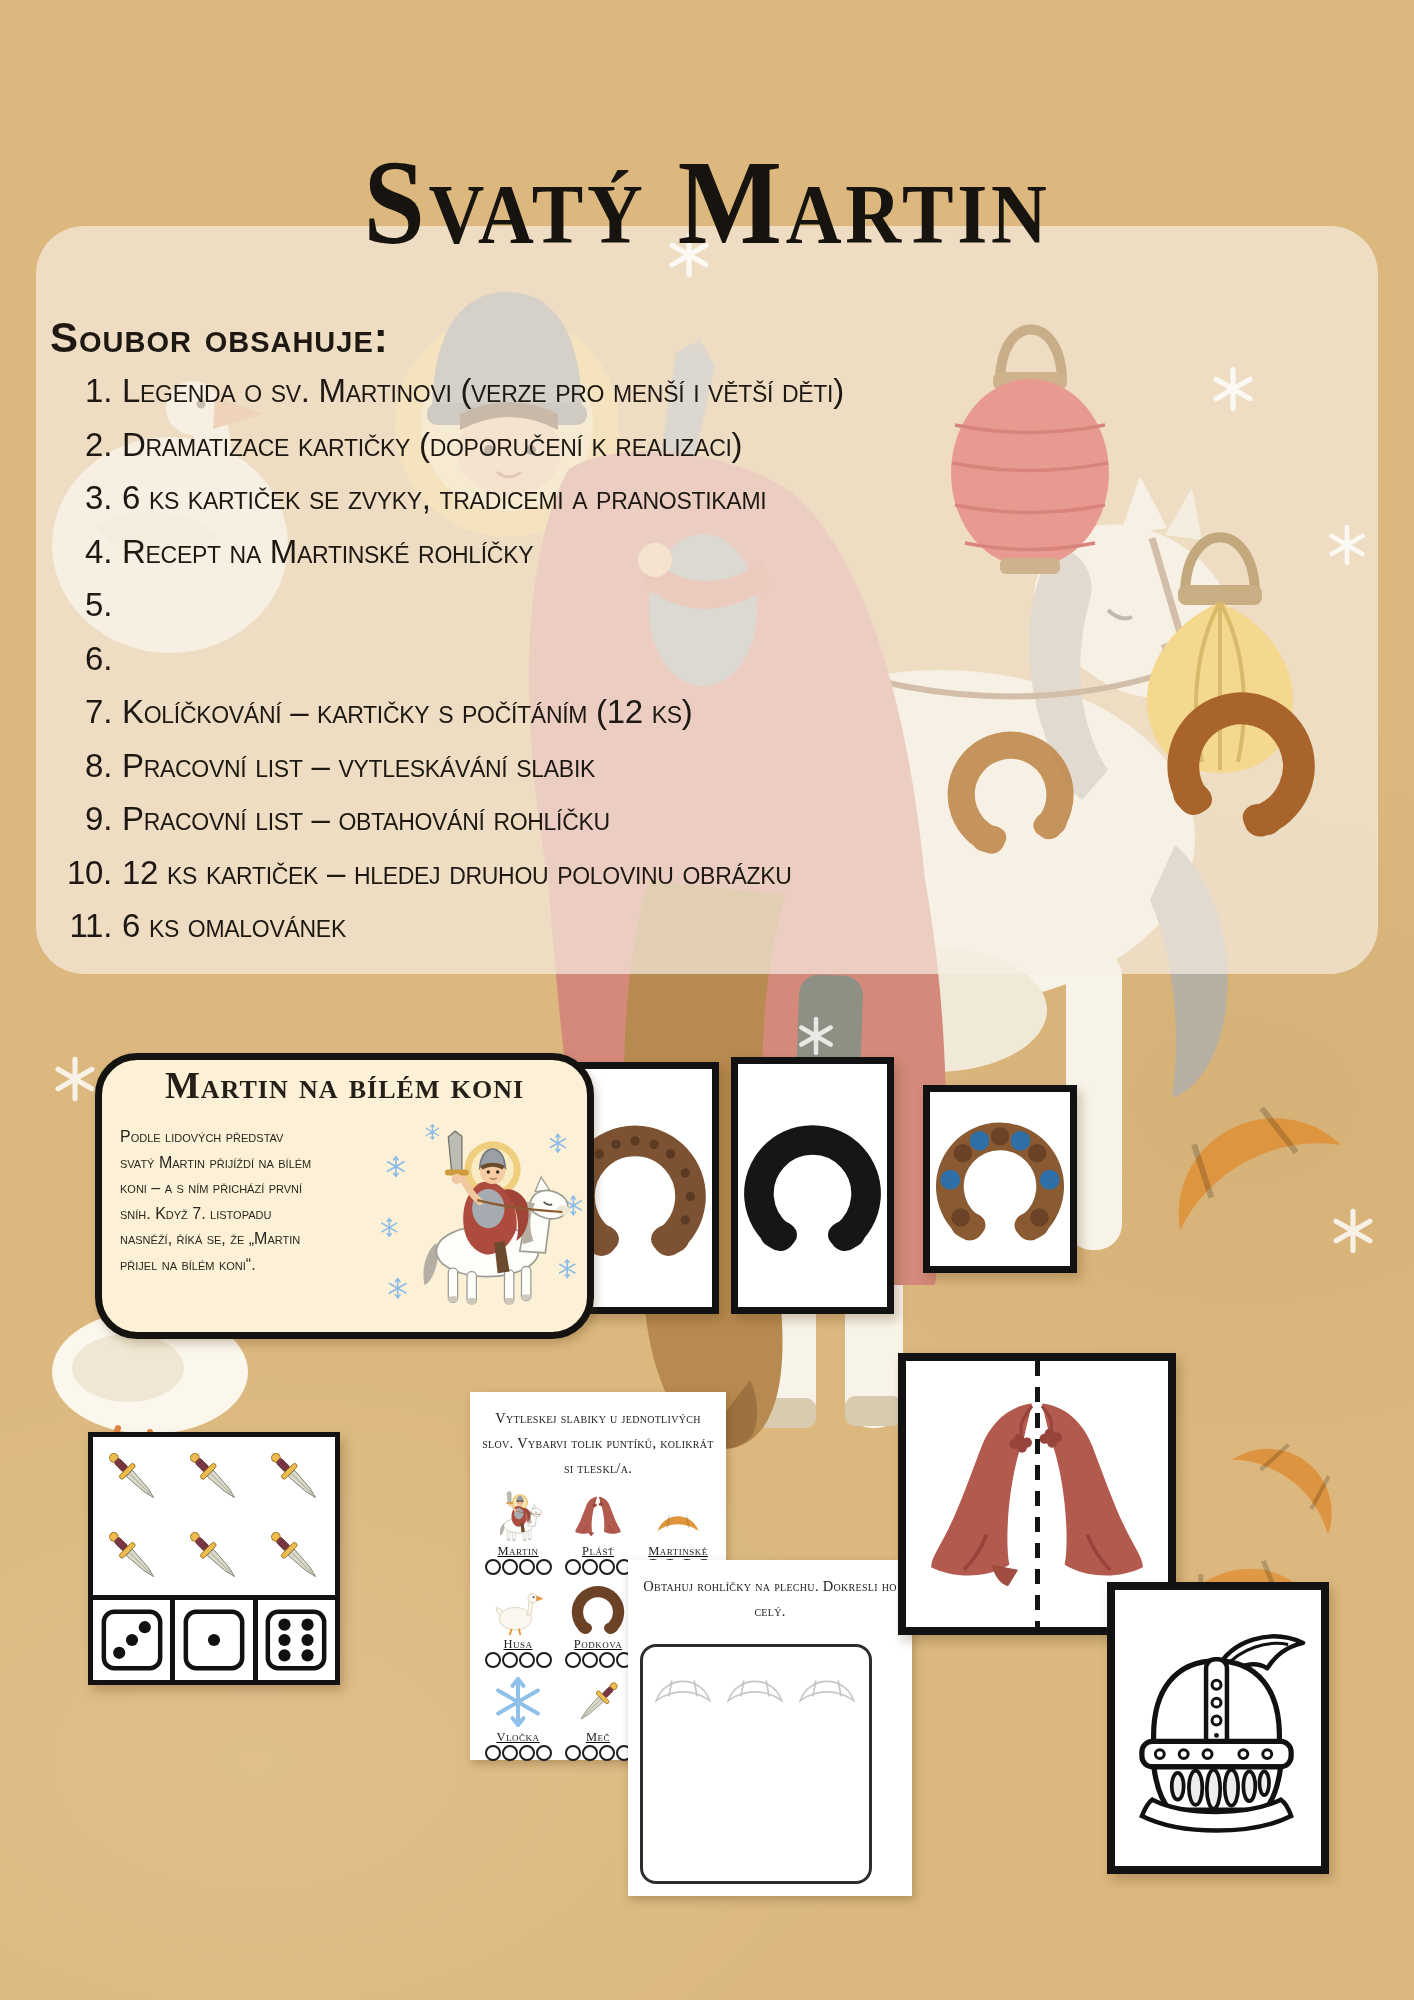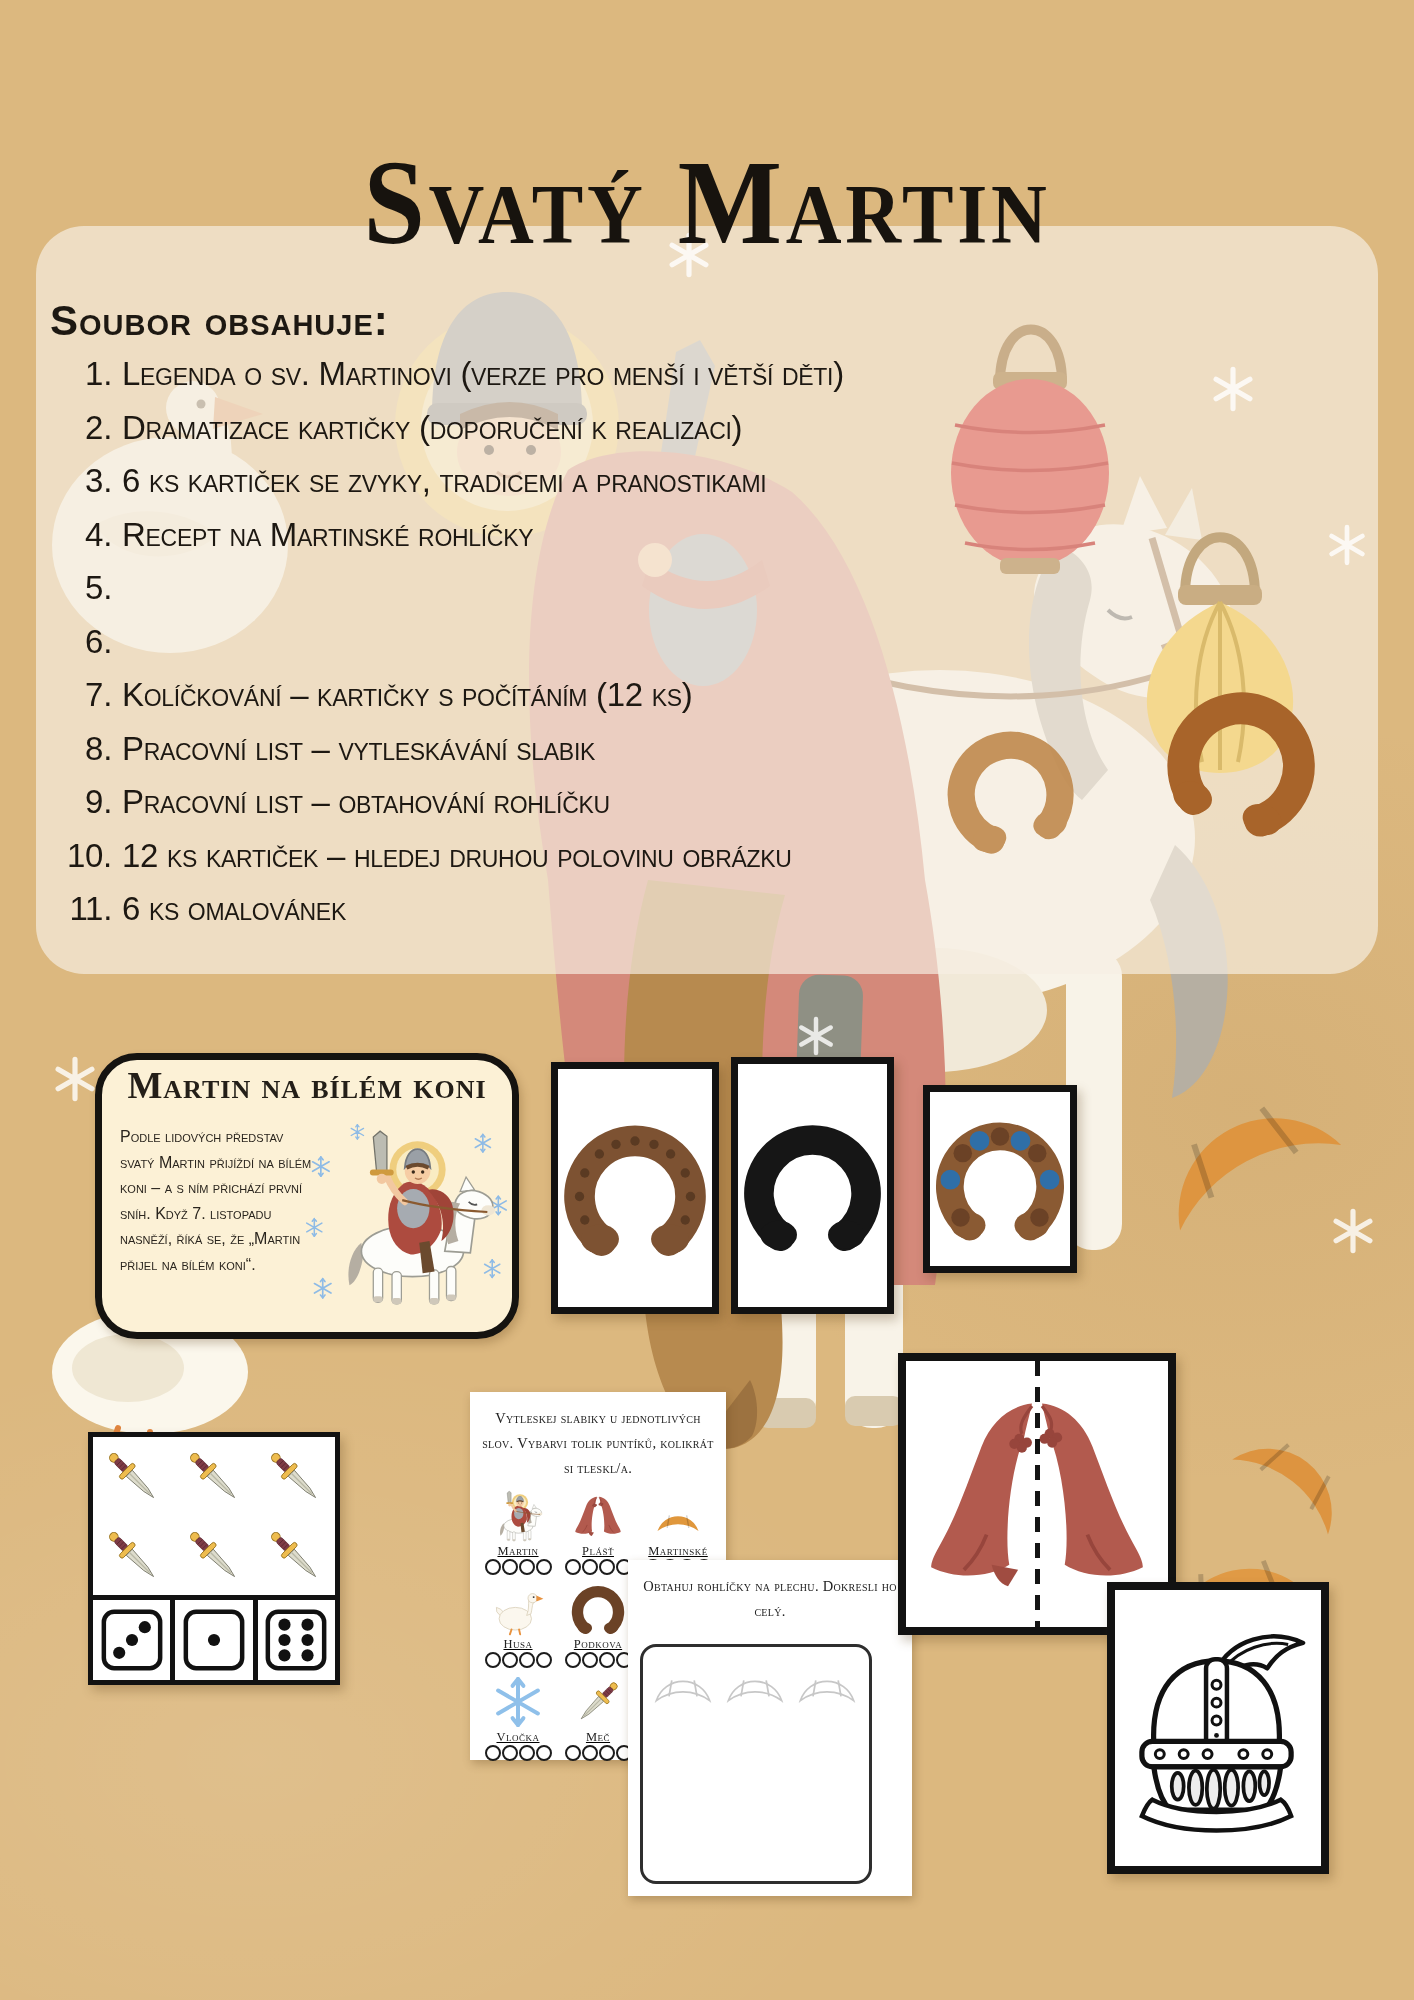--- a/index.html
+++ b/index.html
@@ -15,27 +15,27 @@
   svg.scene, svg.decor { position:absolute; inset:0; width:1414px; height:2000px; pointer-events:none; }
   svg.scene { z-index:1; }
   .panel { position:absolute; left:36px; top:226px; width:1342px; height:748px;
            border-radius:48px; background:rgba(246,239,227,.68); z-index:3; }
   svg.decor { z-index:4; }
 
   .title { position:absolute; top:60px; left:0; width:100%; text-align:center; z-index:6;
            font-family:"Liberation Serif",serif; font-variant:small-caps; font-weight:600;
            font-size:120px; line-height:1.05; letter-spacing:4px; color:#17130e; transform:scaleX(.92); }
 
-  .contents { position:absolute; left:48px; top:297px; width:1312px; z-index:6; color:#1d1812; }
+  .contents { position:absolute; left:48px; top:314px; width:1312px; z-index:6; color:#1d1812; }
   .heading { font-size:42px; font-weight:700; font-variant:small-caps; letter-spacing:1px; margin:0 0 10px 2px; }
   ol.list { list-style:none; margin:0; padding:0; font-size:33px; font-variant:small-caps; letter-spacing:-0.3px; }
   ol.list li { display:flex; align-items:baseline; height:53.5px; }
   ol.list .num { width:64px; text-align:right; margin-right:10px; flex:none; }
 
-  .martin-card { position:absolute; left:95px; top:1053px; width:424px; height:286px; z-index:8;
+  .martin-card { position:absolute; left:95px; top:1053px; width:499px; height:286px; z-index:8;
                  background:#fcf1d6; border:7px solid #151310; border-radius:42px;
                  box-shadow:3px 5px 8px rgba(90,60,20,.25); overflow:hidden; }
   .martin-title { text-align:center; font-family:"Liberation Serif",serif; font-variant:small-caps;
                   font-weight:600; font-size:37px; letter-spacing:1px; margin-top:4px; color:#241f18; white-space:nowrap; }
   .martin-body { position:absolute; left:18px; top:64px; width:200px; margin:0;
                  font-size:16px; font-variant:small-caps; line-height:1.6; color:#2a251e; }
   .martin-illust { position:absolute; right:2px; top:42px; width:206px; height:234px; }
 
   .photo-card { position:absolute; background:#fff; border:7px solid #121212; z-index:7;
                 box-shadow:4px 6px 10px rgba(90,60,20,.28); }

